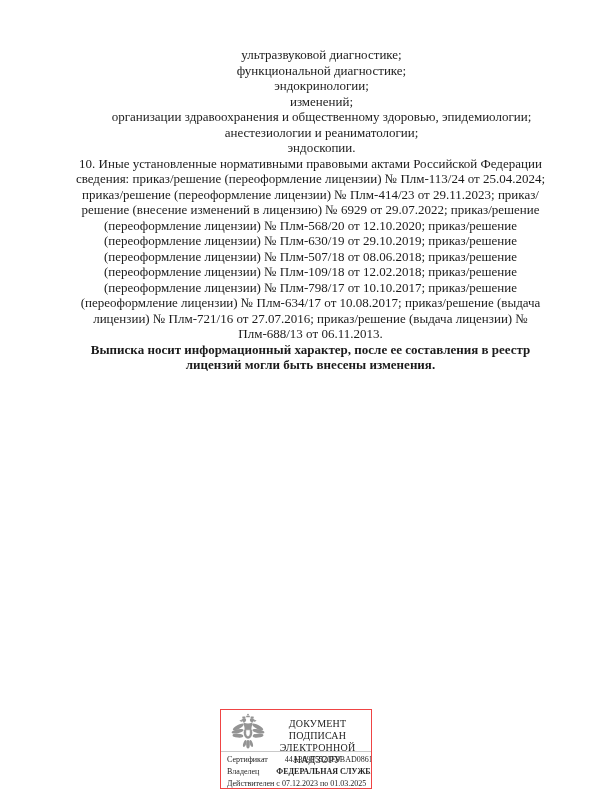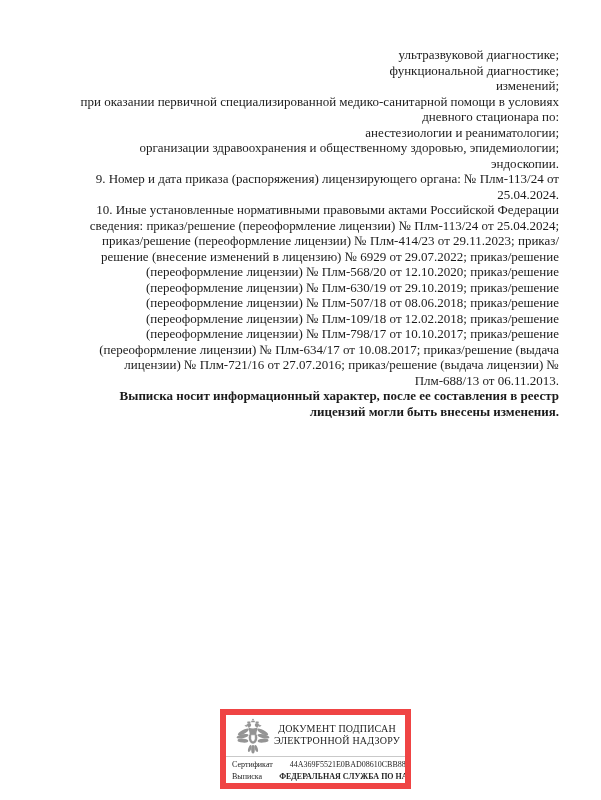--- a/index.html
+++ b/index.html
@@ -11,35 +11,35 @@
     position: relative;
     overflow: hidden;
   }
   .page { position: absolute; inset: 0; background: #ffffff; }
 
   
   .doc-text {
     position: absolute;
     left: 62px; top: 47px; width: 497px;
     font-size: 13px; line-height: 15.5px;
-    text-align: right;
+    text-align: center;
   }
   .doc-text p { margin: 0; }
   .indent-item { padding-left: 22px; }
   .daycare-para { text-indent: 13px; }
   .para-9  { margin-top: 10px; }
   .para-10 { margin-top: 14px; }
   .para-note { margin-top: 7px; font-weight: bold; }
 
   
   .stamp {
     position: absolute;
     left: 220px; top: 709px;
-    width: 191px; height: 80px;
-    border: 6px solid #ef4444;
+    width: 152px; height: 80px;
+    border: 1px solid #ef4444;
     background: #ffffff;
     overflow: hidden;
   }
   .stamp-emblem {
     position: absolute; left: 9px; top: 3px;
     width: 36px; height: 38px;
   }
   .stamp-emblem svg { width: 100%; height: 100%; }
   .stamp-title {
     position: absolute; left: 46px; right: 3px; top: 8px;
@@ -65,29 +65,28 @@
   .stamp-line.valid { top: 69px; }
 </style>
 </head>
 <body>
 
 <div class="page">
 
   <div class="doc-text">
     <p class="indent-item">ультразвуковой диагностике;</p>
     <p class="indent-item">функциональной диагностике;</p>
+    <p class="indent-item">эндокринологии;</p>
     <p class="indent-item">изменений;</p>
 
-    <p class="daycare-para">при оказании первичной специализированной медико-санитарной помощи в условиях дневного стационара по:</p>
 
+    <p class="indent-item">организации здравоохранения и общественному здоровью, эпидемиологии;</p>
     <p class="indent-item">анестезиологии и реаниматологии;</p>
-    <p class="indent-item">организации здравоохранения и общественному здоровью, эпидемиологии;</p>
     <p class="indent-item">эндоскопии.</p>
 
-    <p class="para-9">9. Номер и дата приказа (распоряжения) лицензирующего органа: № Плм-113/24 от 25.04.2024.</p>
 
     <p class="para-10">10. Иные установленные нормативными правовыми актами Российской Федерации сведения: приказ/решение (переоформление лицензии) № Плм-113/24 от 25.04.2024; приказ/решение (переоформление лицензии) № Плм-414/23 от 29.11.2023; приказ/решение (внесение изменений в лицензию) № 6929 от 29.07.2022; приказ/решение (переоформление лицензии) № Плм-568/20 от 12.10.2020; приказ/решение (переоформление лицензии) № Плм-630/19 от 29.10.2019; приказ/решение (переоформление лицензии) № Плм-507/18 от 08.06.2018; приказ/решение (переоформление лицензии) № Плм-109/18 от 12.02.2018; приказ/решение (переоформление лицензии) № Плм-798/17 от 10.10.2017; приказ/решение (переоформление лицензии) № Плм-634/17 от 10.08.2017; приказ/решение (выдача лицензии) № Плм-721/16 от 27.07.2016; приказ/решение (выдача лицензии) № Плм-688/13 от 06.11.2013.</p>
 
     <p class="para-note">Выписка носит информационный характер, после ее составления в реестр лицензий могли быть внесены изменения.</p>
   </div>
 
   <div class="stamp">
 
     <div class="stamp-emblem">
       <svg viewBox="0 0 100 104" xmlns="http://www.w3.org/2000/svg" aria-hidden="true">
@@ -129,21 +128,21 @@
       <div>ЭЛЕКТРОННОЙ НАДЗОРУ</div>
     </div>
 
     <div class="stamp-sep"></div>
 
     <div class="stamp-line cert">
       <span class="lbl">Сертификат</span><span class="val">44A369F5521E0BAD08610CBB88257ED3</span>
     </div>
 
     <div class="stamp-line owner">
-      <span class="lbl">Выписка</span><span class="val">ФЕДЕРАЛЬНАЯ СЛУЖБА ПО НАДЗОРУ В С</span>
+      <span class="lbl">Владелец</span><span class="val">ФЕДЕРАЛЬНАЯ СЛУЖБА ПО НАДЗОРУ В С</span>
     </div>
 
     <div class="stamp-line valid">
       <span>Действителен с 07.12.2023 по 01.03.2025</span>
     </div>
 
   </div>
 
 </div>
 

